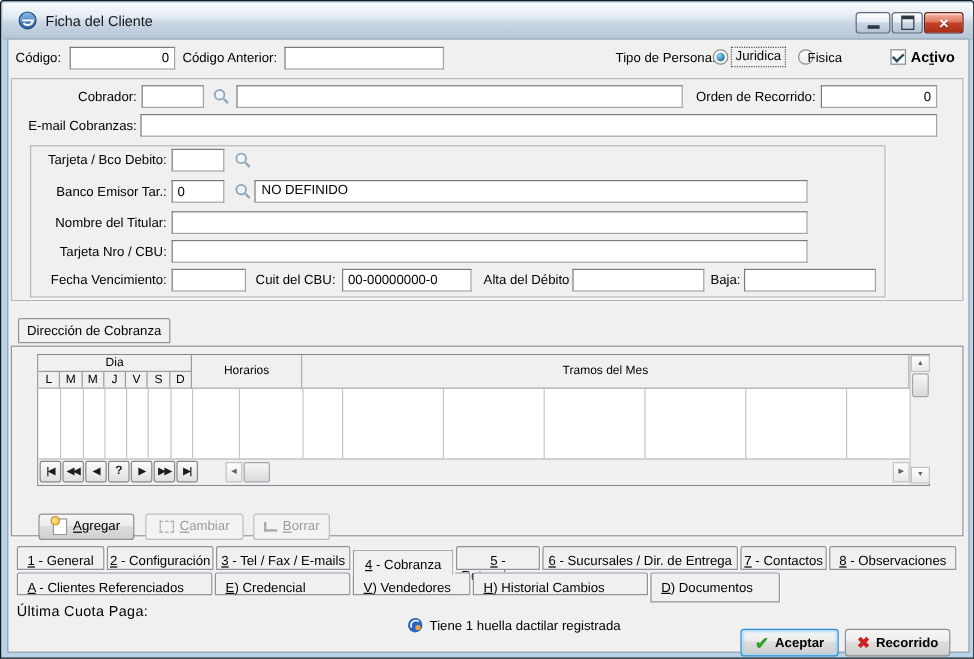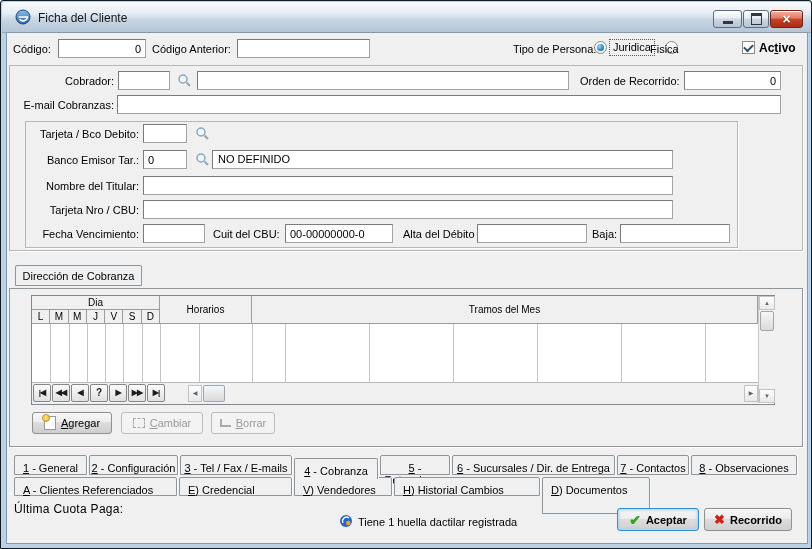--- a/index.html
+++ b/index.html
@@ -63,21 +63,21 @@
   .hscroll{position:absolute;top:2px;height:17px;background:#f1f1f1;}
   .sarrow{position:absolute;box-sizing:border-box;border:1px solid #c2c2c2;
     background:linear-gradient(#fdfdfd,#e9e9e9);color:#5d656d;font-size:6px;text-align:center;}
   .sarrow.h{width:14px;height:17px;line-height:15px;}
   .sarrow.v{left:0;width:100%;height:14px;line-height:12px;}
   .sthumb{position:absolute;box-sizing:border-box;border:1px solid #9fa6ad;border-radius:2px;
     background:linear-gradient(#f6f6f6,#dadada);}
   .vscroll{position:absolute;background:#f1f1f1;border-left:1px solid #c9c9c9;}
   .btn{position:absolute;box-sizing:border-box;border:1px solid #8e9094;border-radius:3px;
     background:linear-gradient(180deg,#f6f6f6,#ededed 45%,#dedede 46%,#cfcfcf);
-    display:flex;align-items:center;justify-content:center;gap:5px;font-size:11px;color:#000;cursor:pointer;}
+    display:flex;align-items:center;justify-content:center;gap:5px;font-size:11px;color:#000;cursor:pointer;margin-top:16px;}
   .btn.disabled{border-color:#bdbdbd;background:#f3f3f3;color:#9a9a9a;cursor:default;}
   .btn.default{border:1px solid #2d90d2;box-shadow:inset 0 0 3px 1px #9ed4f1;}
   .btn-label{white-space:nowrap;}
   .icon-page{position:relative;display:block;width:10px;height:12px;background:#fff;border:1px solid #8f9aa6;}
   .icon-page .star{position:absolute;left:-3px;top:-3px;width:6px;height:6px;border-radius:50%;
     background:radial-gradient(circle at 40% 40%,#ffe68a,#f0b42a);border:1px solid #c3912a;}
   .icon-edit{display:block;width:10px;height:8px;border:1px dashed #a9a9a9;}
   .icon-del{display:block;width:9px;height:6px;border-left:2px solid #ababab;border-bottom:2px solid #ababab;}
   .glyph-check{color:#2fa022;font-size:14px;font-weight:bold;line-height:14px;}
   .glyph-cross{color:#cf2020;font-size:13px;font-weight:bold;line-height:13px;}
@@ -116,21 +116,21 @@
   <div class="client"></div>
 
   <span class="lbl" style="left:12px;top:42px">Código:</span>
   <input class="inp ra gray" style="left: 57px; top: 38px; width: 88px;" value="0">
   <span class="lbl" style="left:151px;top:42px">Código Anterior:</span>
   <input class="inp" style="left: 236px; top: 38px; width: 133px;" value="">
   <span class="lbl" style="left:512px;top:42px">Tipo de Persona:</span>
   <span class="radio sel" style="left:593px;top:40px"></span>
   <span class="lbl focusbox" style="left:608px;top:38px">Juridica</span>
   <span class="radio" style="left:664px;top:40px"></span>
-  <span class="lbl" style="left:649px;top:42px">Fisica</span>
+  <span class="lbl" style="left:672px;top:42px">Fisica</span>
   <span class="cb" style="left:741px;top:40px">
     <span class="check"></span>
   </span>
   <span class="lbl bold" style="left:758px;top:41px;font-size:12px">Ac<u>t</u>ivo</span>
 
   <div class="grp" style="left:8px;top:64px;width:794px;height:186px"></div>
 
   <span class="lbl" style="left:41px;top:74px;width:72px;text-align:right">Cobrador:</span>
   <input class="inp" style="left: 117px; top: 70px; width: 52px;" value="">
   <svg class="search" style="left:176px;top:72px" width="15" height="15" viewBox="0 0 15 15">
@@ -250,21 +250,21 @@
   <div class="mtab active" style="left:293px;top:457px;width:84px;height:21px;z-index:2;border-bottom:none"><u>4</u> - Cobranza</div>
   <div class="mtab" style="left:379px;top:454px;width:70px;height:20px"><u>5</u> - Retenciones</div>
   <div class="mtab" style="left:451px;top:454px;width:163px;height:20px"><u>6</u> - Sucursales / Dir. de Entrega</div>
   <div class="mtab" style="left:616px;top:454px;width:72px;height:20px"><u>7</u> - Contactos</div>
   <div class="mtab" style="left:690px;top:454px;width:106px;height:20px"><u>8</u> - Observaciones</div>
 
   <div class="mtab" style="left:13px;top:476px;width:163px;height:19px;text-align:left;padding-left:8px"><u>A</u> - Clientes Referenciados</div>
   <div class="mtab" style="left:178px;top:476px;width:113px;height:19px;text-align:left;padding-left:8px"><u>E</u>) Credencial</div>
   <div class="mtab" style="left:293px;top:476px;width:98px;height:19px;text-align:left;padding-left:8px"><u>V</u>) Vendedores</div>
   <div class="mtab" style="left:393px;top:476px;width:146px;height:19px;text-align:left;padding-left:8px"><u>H</u>) Historial Cambios</div>
-  <div class="mtab" style="left:541px;top:476px;width:108px;height:37px;text-align:left;padding-left:8px"><u>D</u>) Documentos</div>
+  <div class="mtab" style="left:541px;top:476px;width:108px;height:25px;text-align:left;padding-left:8px"><u>D</u>) Documentos</div>
 
   <span class="lbl big" style="left:13px;top:502px">Última Cuota Paga:</span>
   <svg class="abs" style="left:338px;top:513px" width="14" height="14" viewBox="0 0 14 14">
     <circle cx="7" cy="7" r="6" fill="#2b62c4"></circle>
     <path d="M4 9 a4 4 0 0 1 6 -5" stroke="#fff" stroke-width="1.3" fill="none"></path>
     <circle cx="9.3" cy="9" r="2.2" fill="#f0a32e"></circle>
   </svg>
   <span class="lbl" style="left:357px;top:515px">Tiene 1 huella dactilar registrada</span>
   <div class="btn default" style="left:616px;top:507px;width:82px;height:23px">
     <span class="glyph-check">✔</span>

